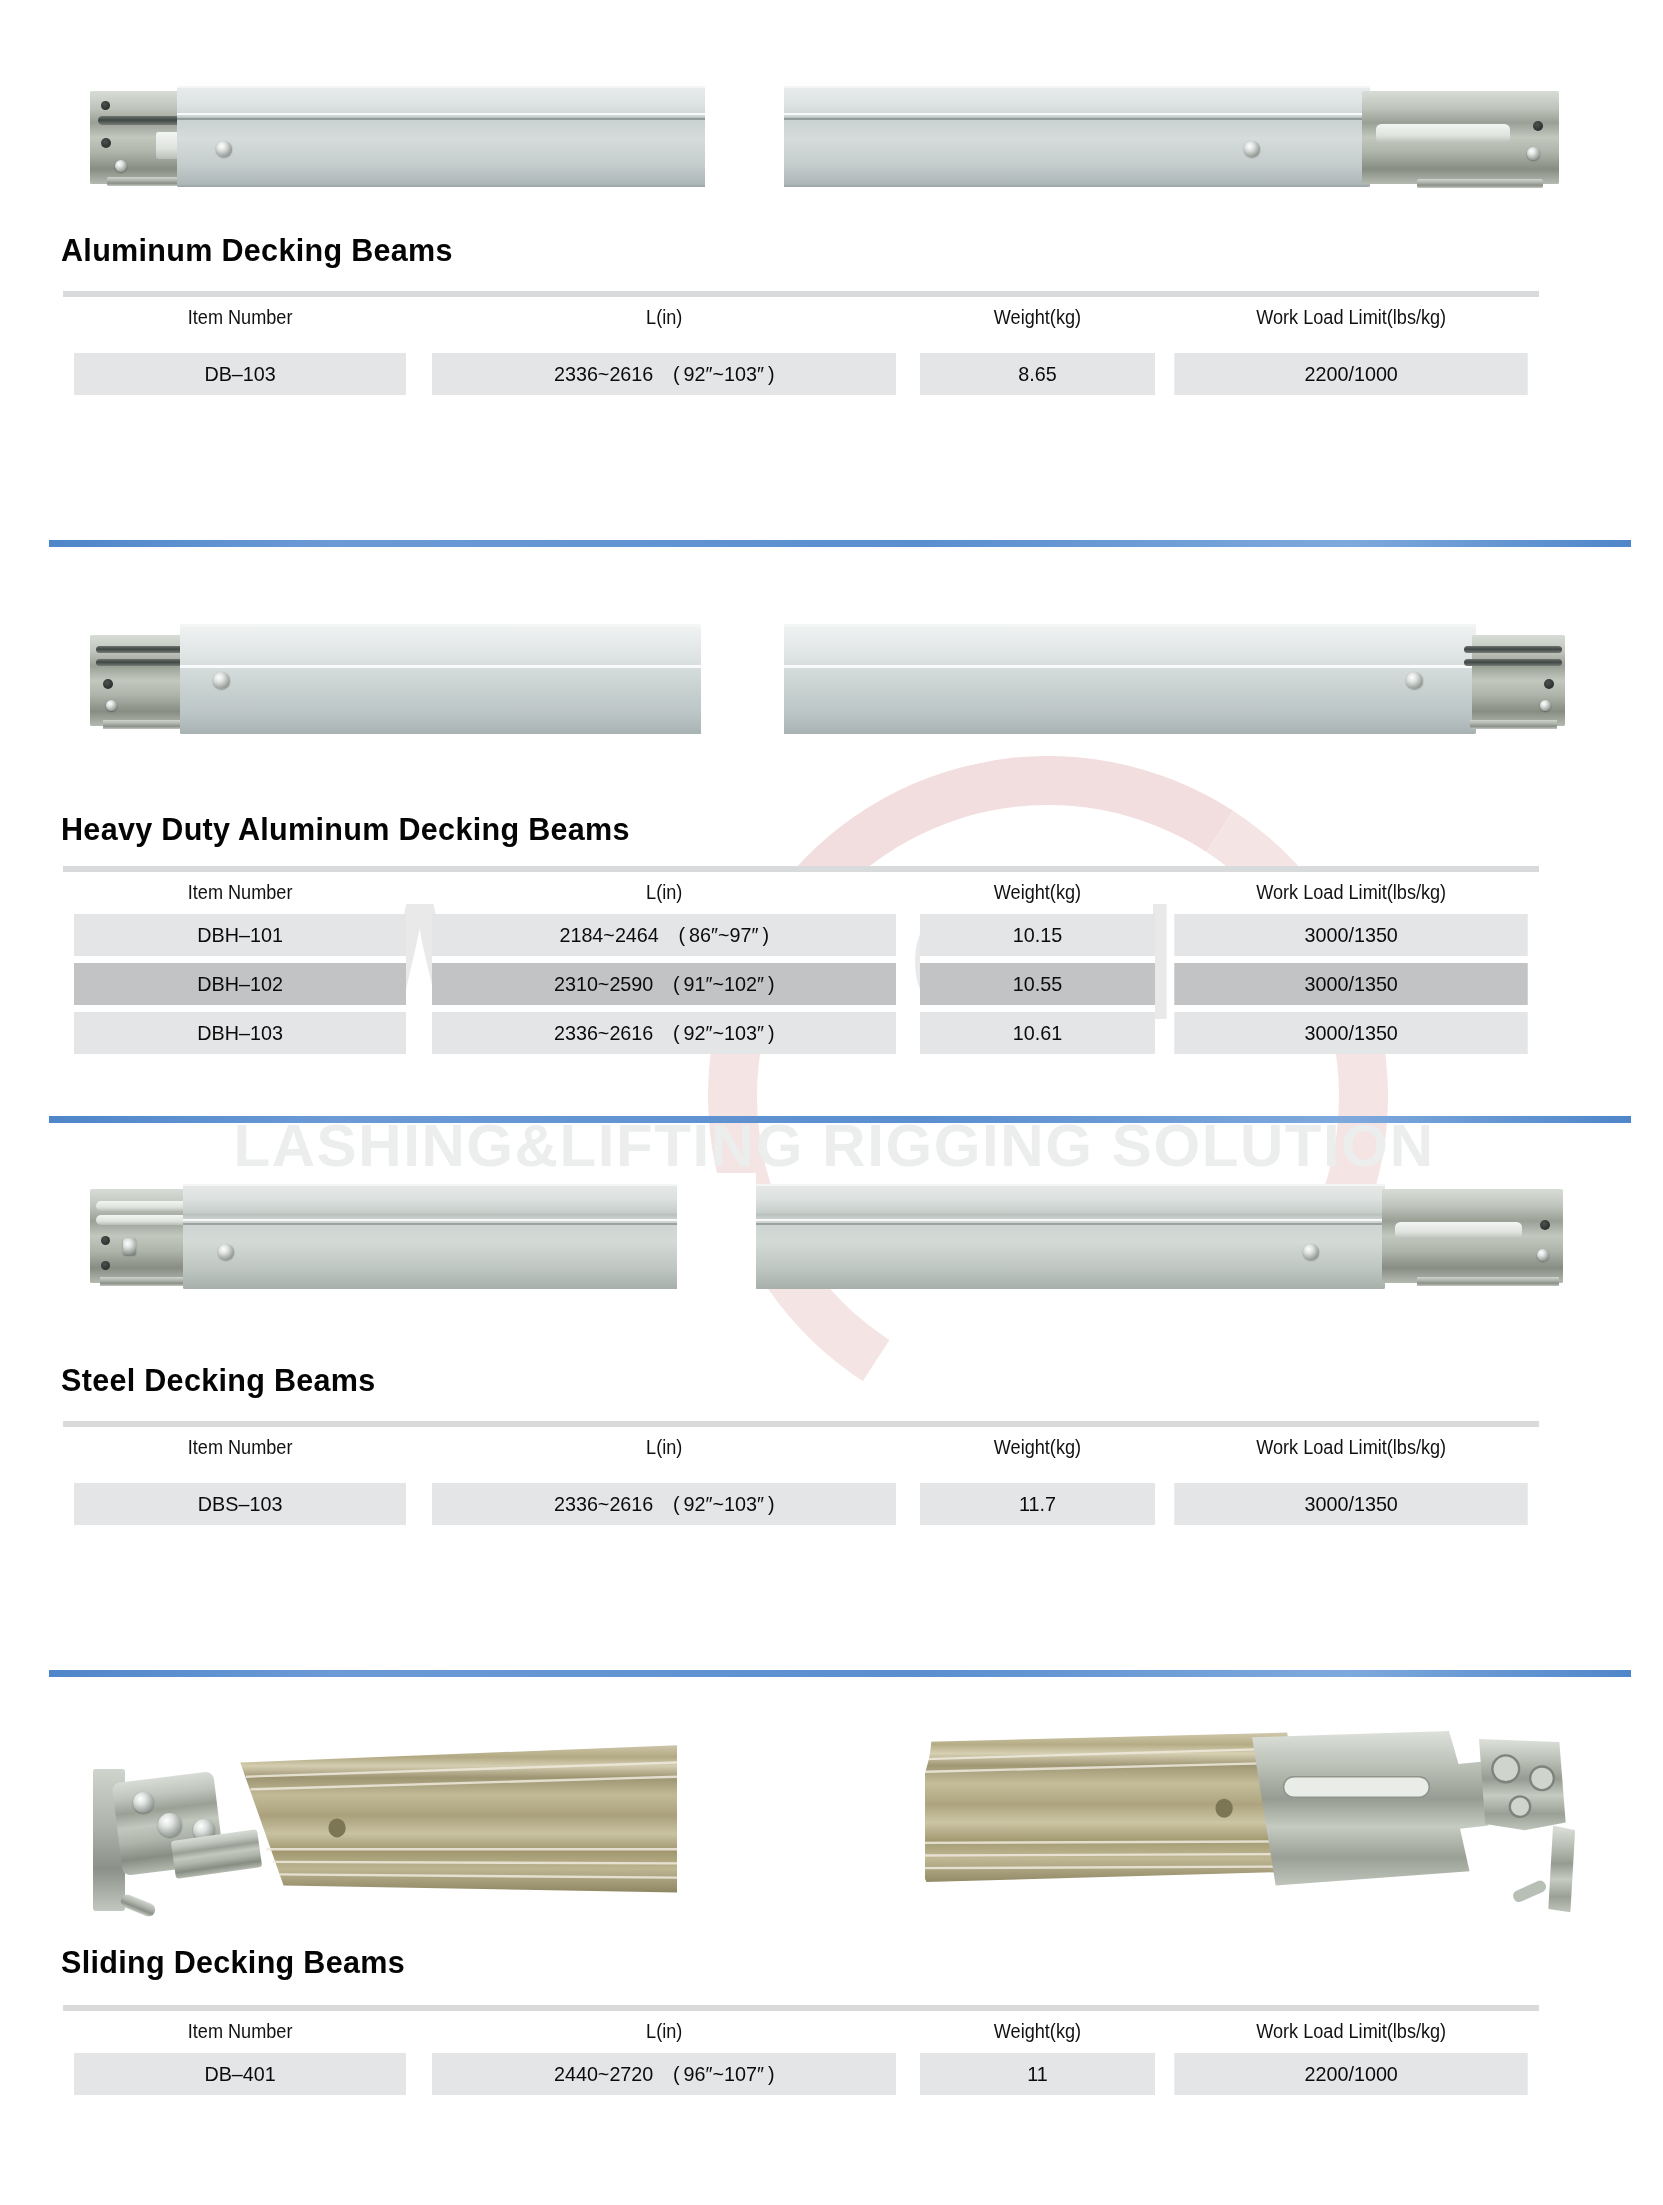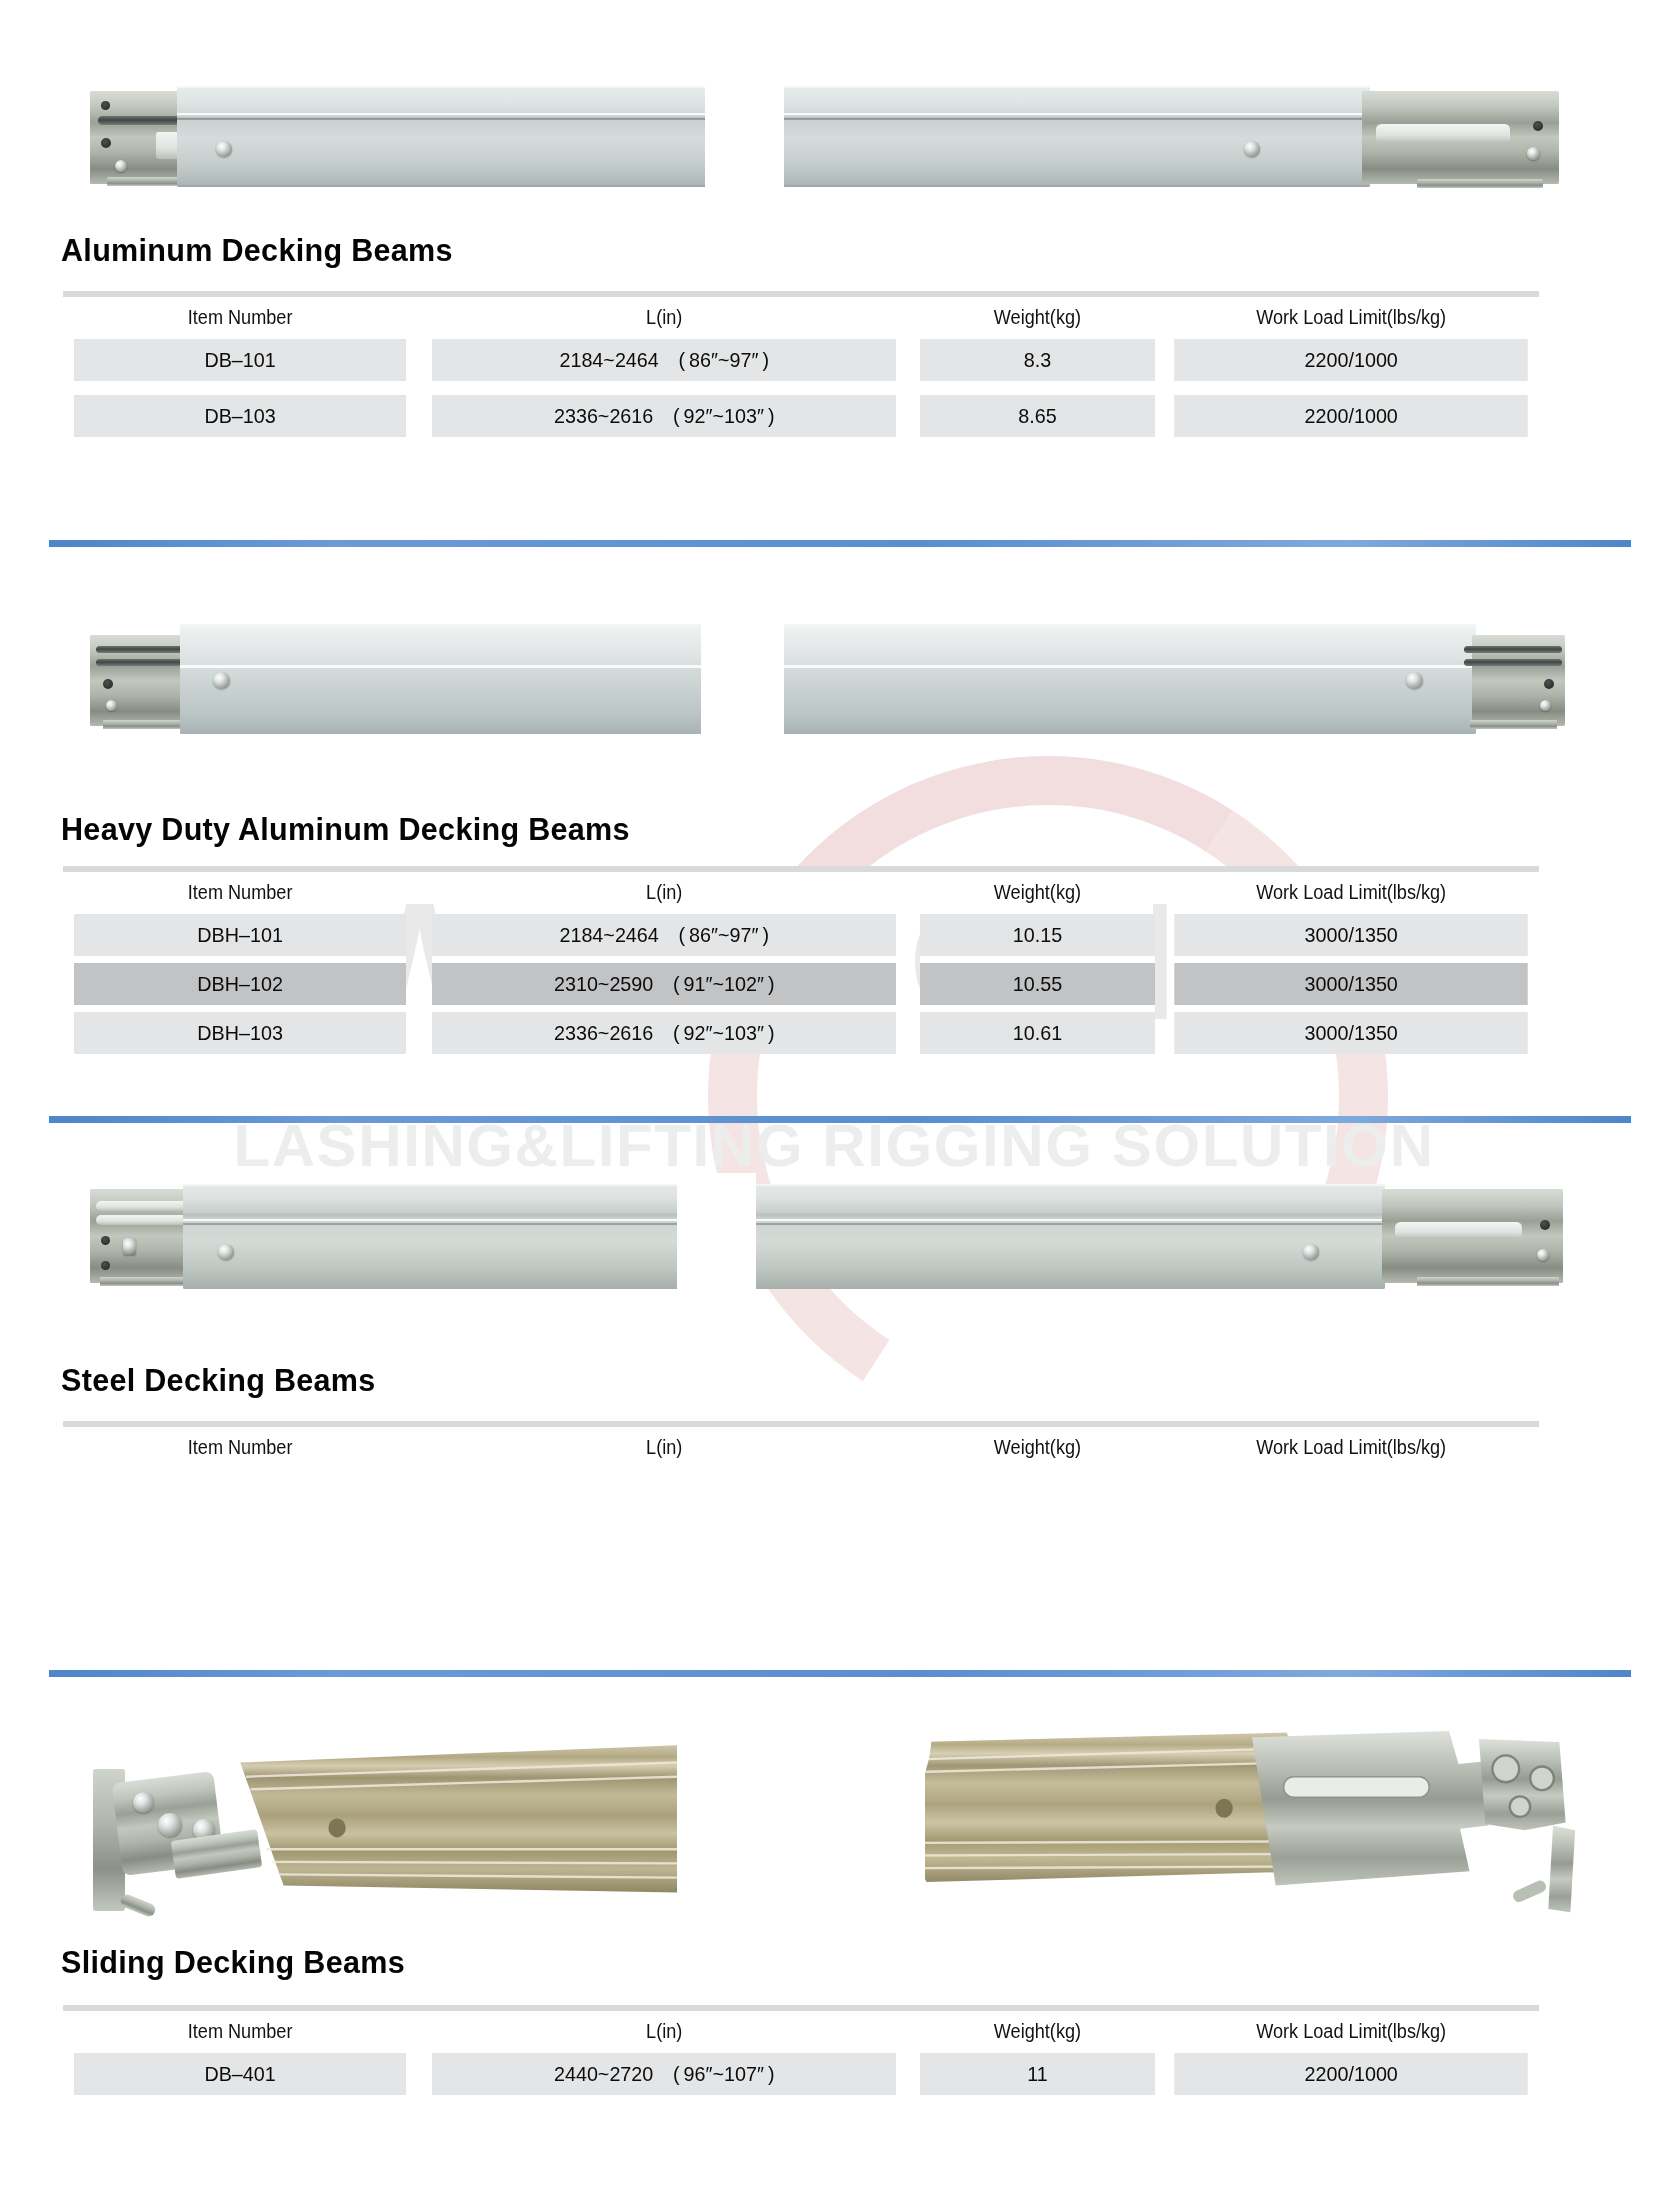--- a/index.html
+++ b/index.html
@@ -327,26 +327,20 @@
             <td></td>
         </tr>
         <tr>
           <th>Item Number</th>
           <th>L(in)</th>
           <th>Weight(kg)</th>
           <th>Work Load Limit(lbs/kg)</th>
         </tr>
       </thead>
       <tbody>
-        <tr class="r-light">
-          <td>DB–101</td>
-          <td>2184~2464 ( 86″~97″ )</td>
-          <td>8.3</td>
-          <td>2200/1000</td>
-        </tr>
         <tr class="r-spacer">
           <td></td>
             <td></td>
           <td></td>
             <td></td>
         </tr>
         <tr class="r-spacer">
           <td></td>
             <td></td>
           <td></td>
@@ -540,20 +534,26 @@
           <td></td>
             <td></td>
           <td></td>
             <td></td>
         </tr>
         <tr class="r-spacer">
           <td></td>
             <td></td>
           <td></td>
             <td></td>
+        </tr>
+        <tr class="r-light">
+          <td>DBS–103</td>
+          <td>2336~2616 ( 92″~103″ )</td>
+          <td>11.7</td>
+          <td>3000/1350</td>
         </tr>
       </tbody>
     </table>
   </div>
 
   <div class="divider" style="left:49px; top:1670px; width:1582px;"></div>
 
   <div class="section" style="top:0;">
 
     <div class="photo-stage" style="left:79px; top:1731px; width:1495px; height:197px;">

